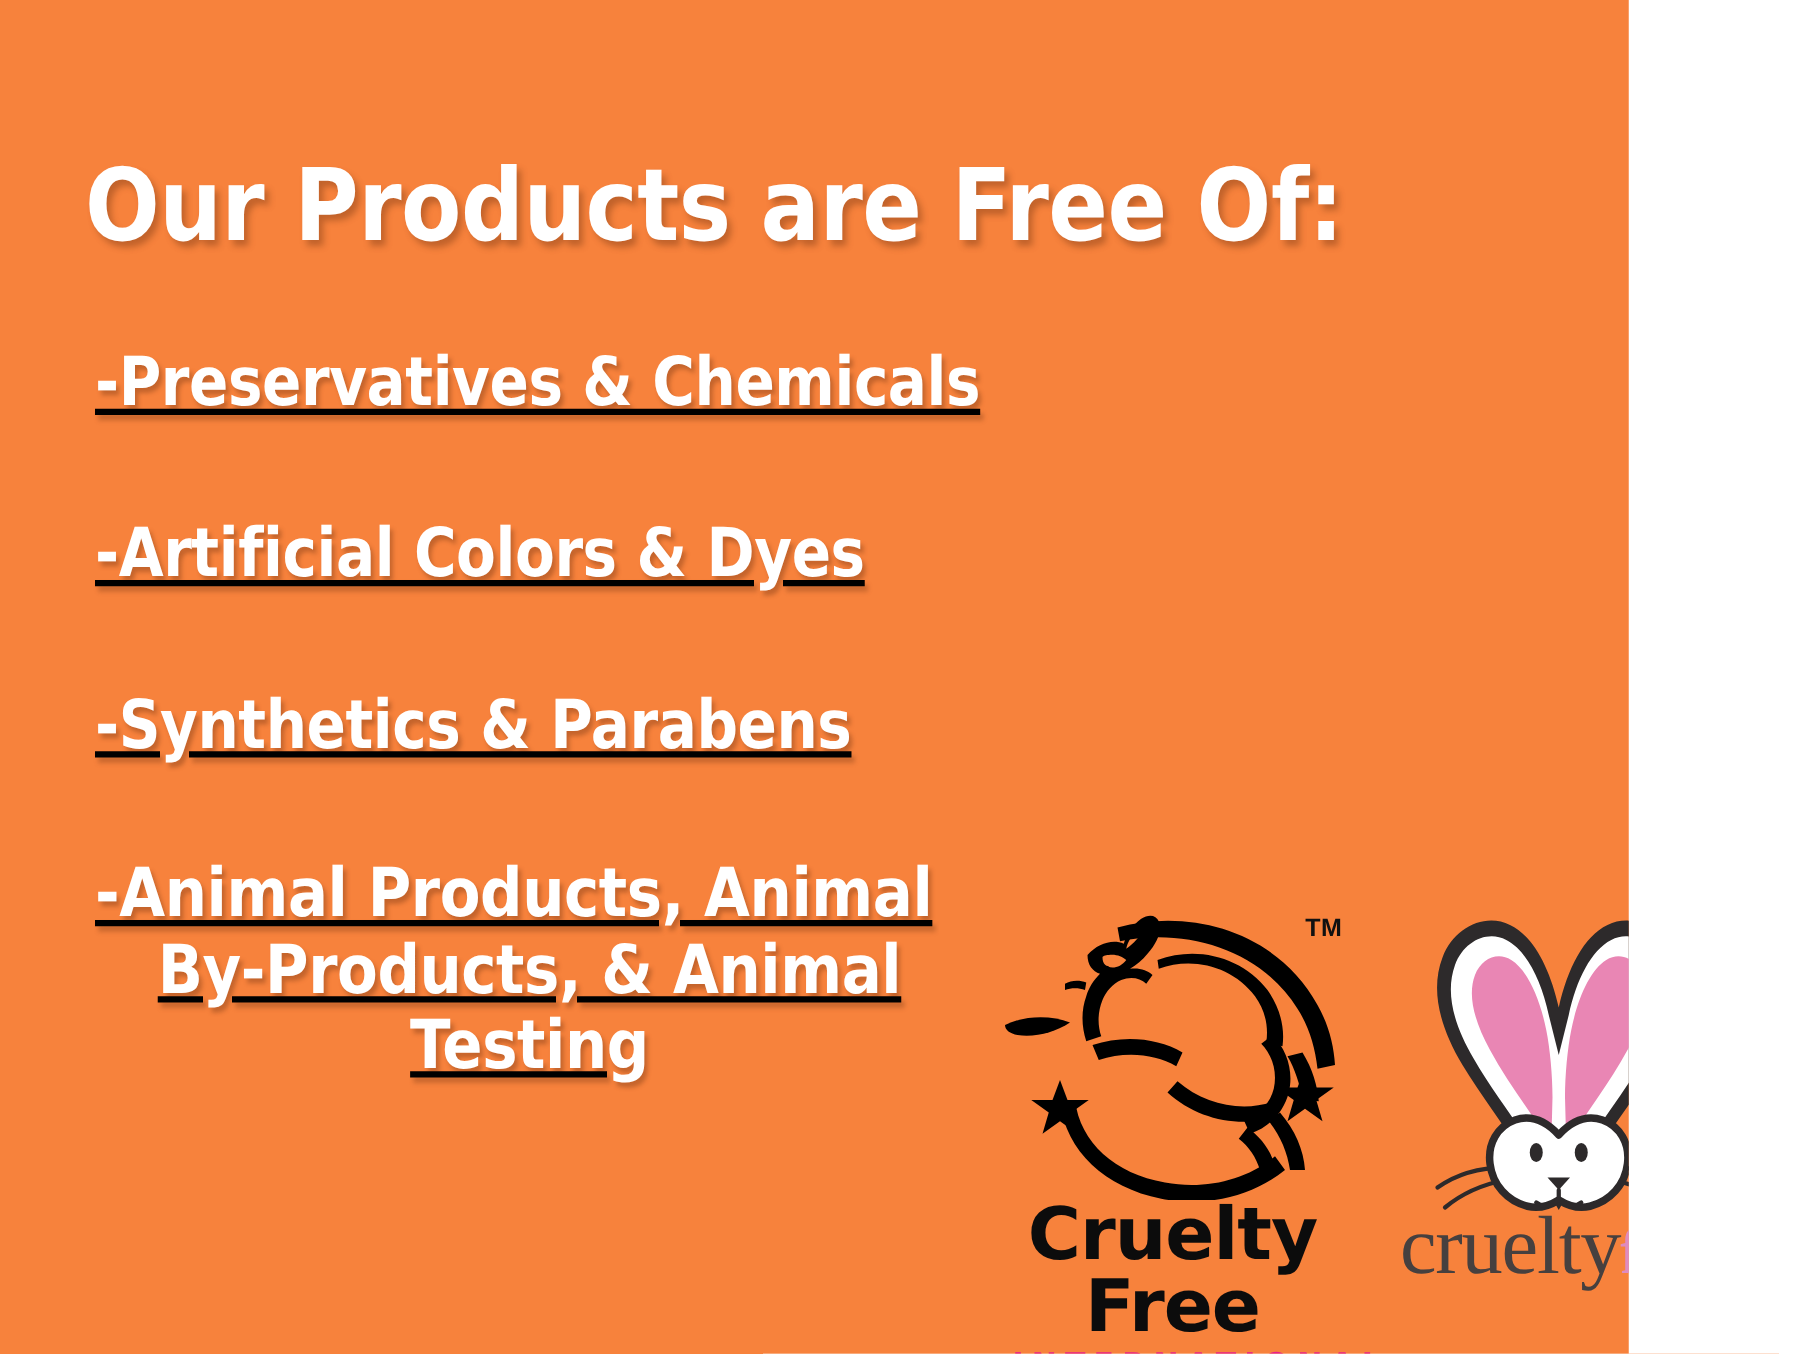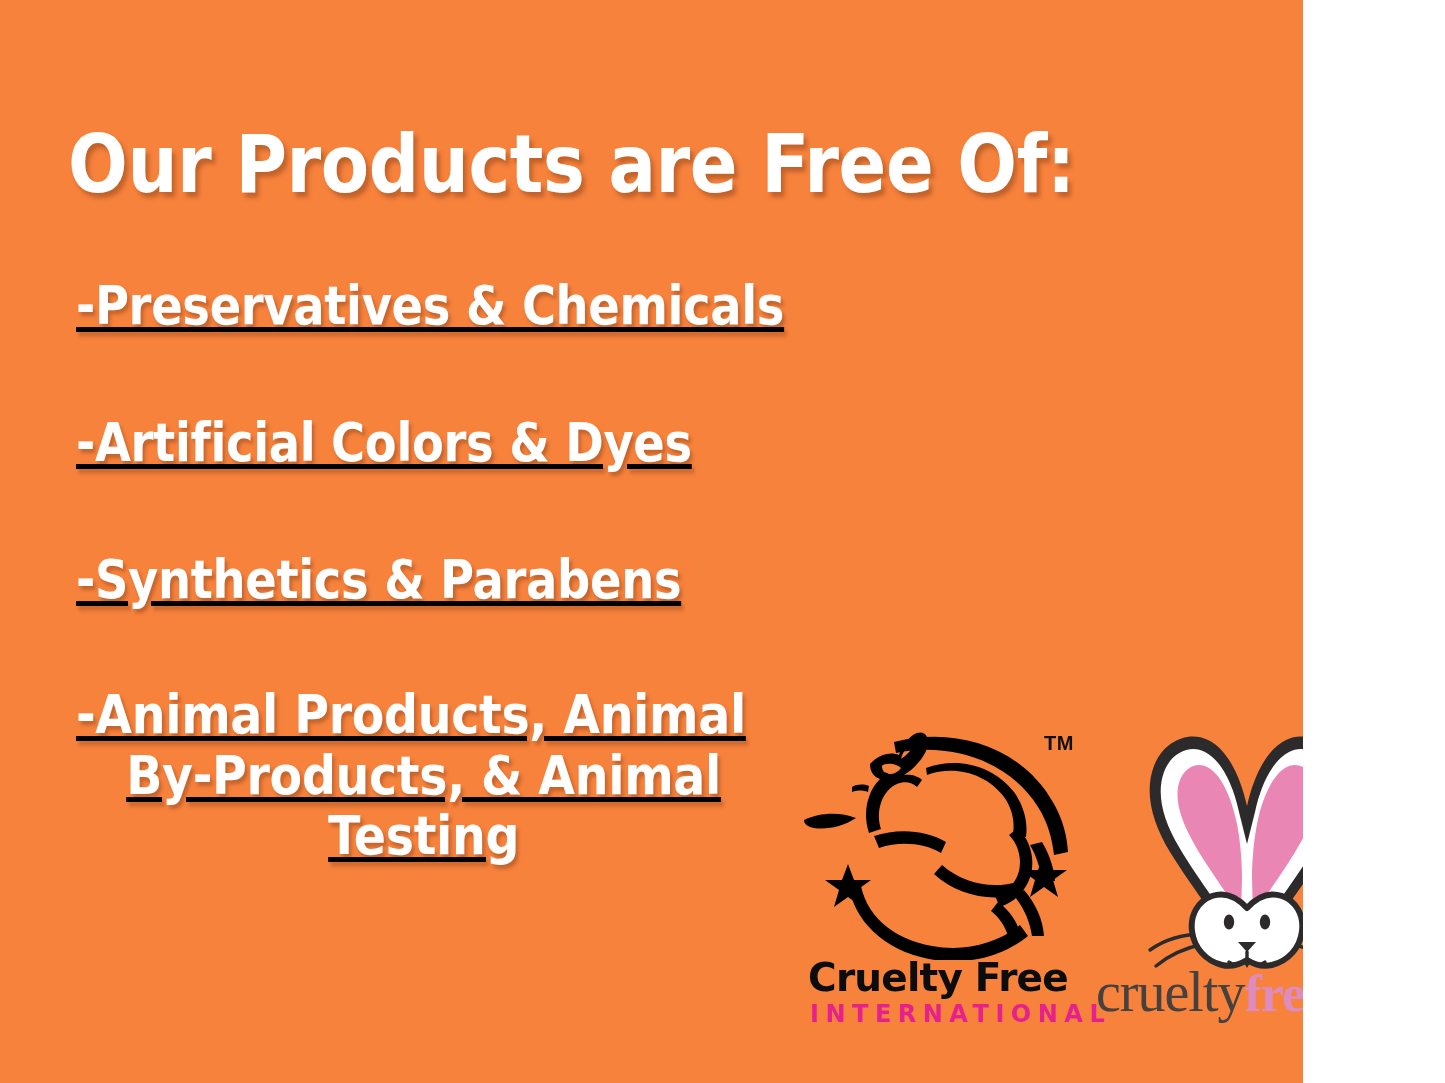--- a/index.html
+++ b/index.html
@@ -123,21 +123,21 @@
     position: absolute;
     left: 26px;
     top: 240px;
     width: 268px;
     text-align: center;
   }
   #cfi-name {
     display: block;
     font-family: "DejaVu Sans", sans-serif;
     font-weight: bold;
-    font-size: 39px;
+    font-size: 58px;
     color: #0C0C0C;
     letter-spacing: -0.8px;
     line-height: 1;
   }
   #cfi-sub {
     display: block;
     margin-top: 5px;
     font-family: "DejaVu Sans", sans-serif;
     font-weight: bold;
     font-size: 24px;
@@ -166,23 +166,24 @@
     position: absolute;
     left: 0px;
     top: 248px;
     width: 312px;
     white-space: nowrap;
     line-height: 1;
   }
   .cf-cruelty {
     font-family: "Liberation Serif", serif;
     font-weight: normal;
-    font-size: 56px;
+    font-size: 66px;
     color: #46403F;
     letter-spacing: -1px;
+    margin-left: 24px;
   }
   .cf-free {
     font-family: "Liberation Serif", serif;
     font-weight: bold;
     font-size: 52px;
     color: #DE8BC0;
     letter-spacing: -1px;
   }
 </style>
 </head>

